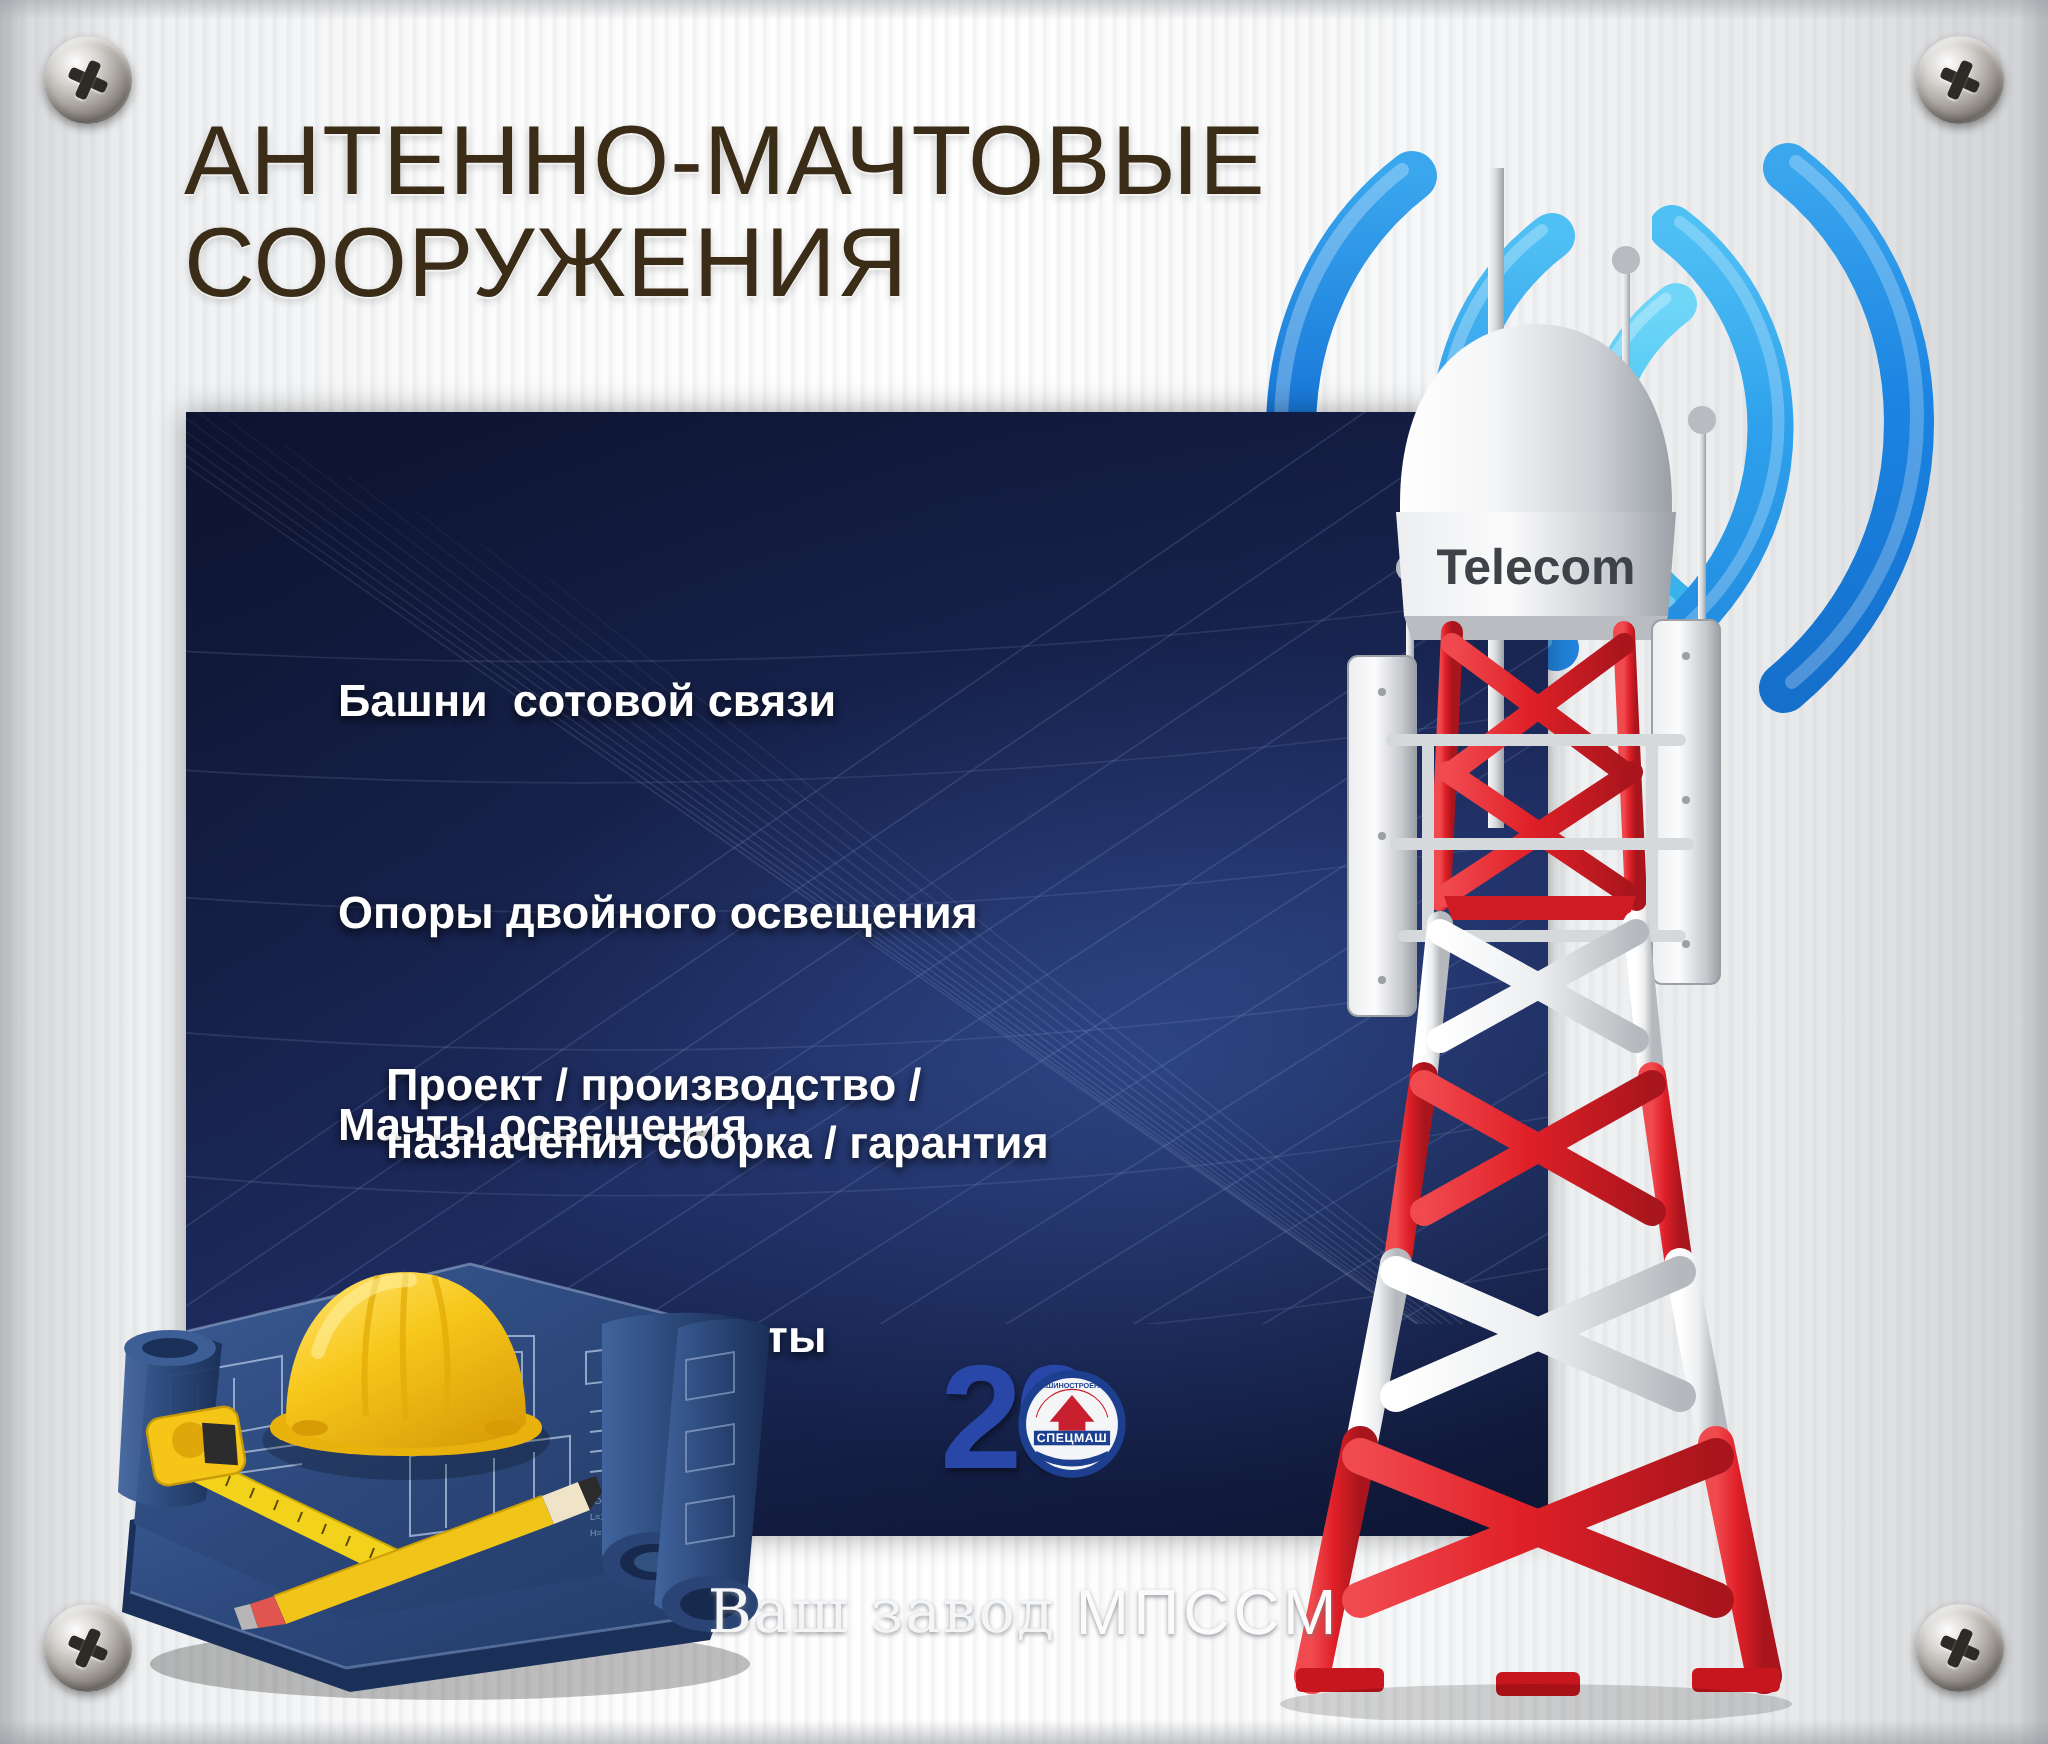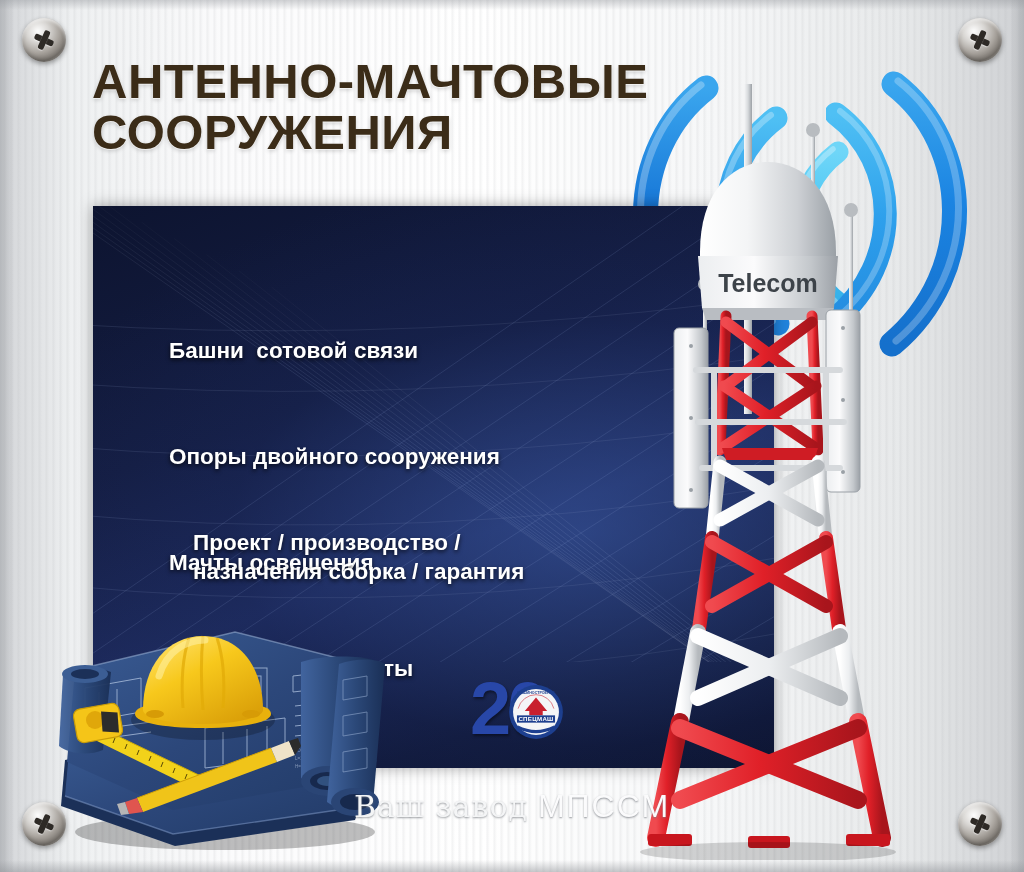--- a/index.html
+++ b/index.html
@@ -40,21 +40,21 @@
   .screw::before{width:20px;height:6px;transform:translate(-50%,-50%) rotate(24deg);}
   .screw::after{width:6px;height:20px;transform:translate(-50%,-50%) rotate(24deg);}
   #screw-tl{left:22px;top:18px;}
   #screw-tr{left:958px;top:18px;}
   #screw-bl{left:22px;top:802px;}
   #screw-br{left:958px;top:802px;}
 
   
   #headline{
     position:absolute;left:92px;top:56px;width:600px;
-    font-size:49px;line-height:1.04;font-weight:bold;letter-spacing:.5px;
+    font-size:49px;line-height:1.04;font-weight:normal;letter-spacing:.5px;
     color:#3b2c18;
     text-shadow:0 1px 0 rgba(255,255,255,.6), 0 2px 4px rgba(0,0,0,.18);
   }
   #headline .l2{display:block;}
 
   
   .waves{position:absolute;pointer-events:none;}
   #waves-left{left:586px;top:66px;width:330px;height:300px;}
   #waves-right{left:826px;top:62px;width:200px;height:300px;}
 
@@ -231,21 +231,21 @@
         <path d="M-300 190 Q 400 290 1140 130"></path>
         <path d="M-300 265 Q 400 375 1140 205"></path>
         <path d="M-300 345 Q 400 465 1140 285"></path>
         <path d="M-300 430 Q 400 560 1140 370"></path>
         <path d="M-300 520 Q 400 660 1140 460"></path>
       </g>
     </svg>
 
     <ul id="features">
       <li>Башни  сотовой связи</li>
-      <li>Опоры двойного сооружения</li>
+      <li>Опоры двойного освещения</li>
       <li>Мачты освещения</li>
       <li>Прожекторные мачты</li>
       
       
     </ul>
 
     <div id="tagline">
       <span>Проект / производство /</span>
       <span>назначения сборка / гарантия</span>
     </div>

